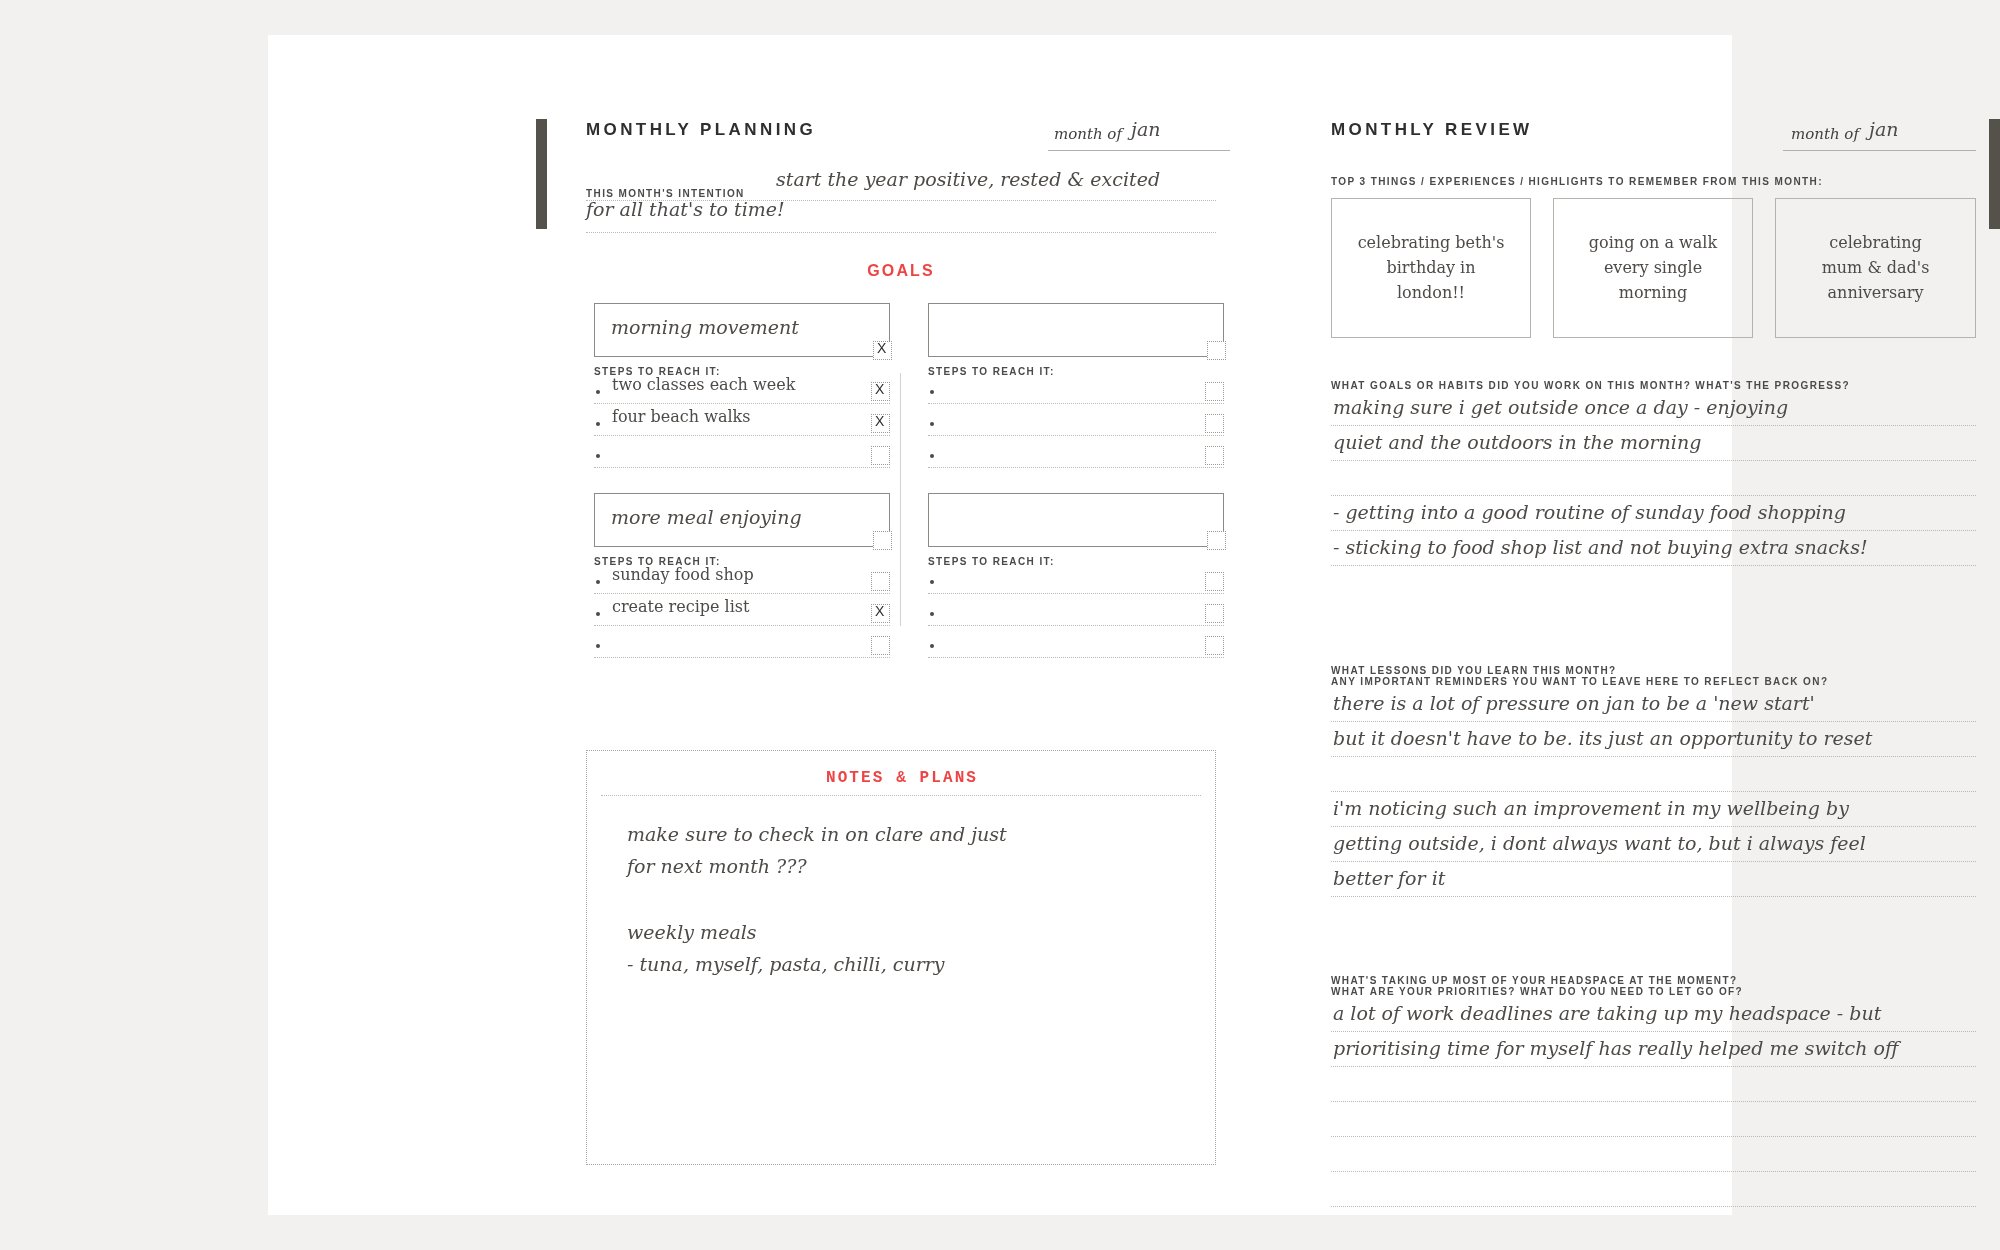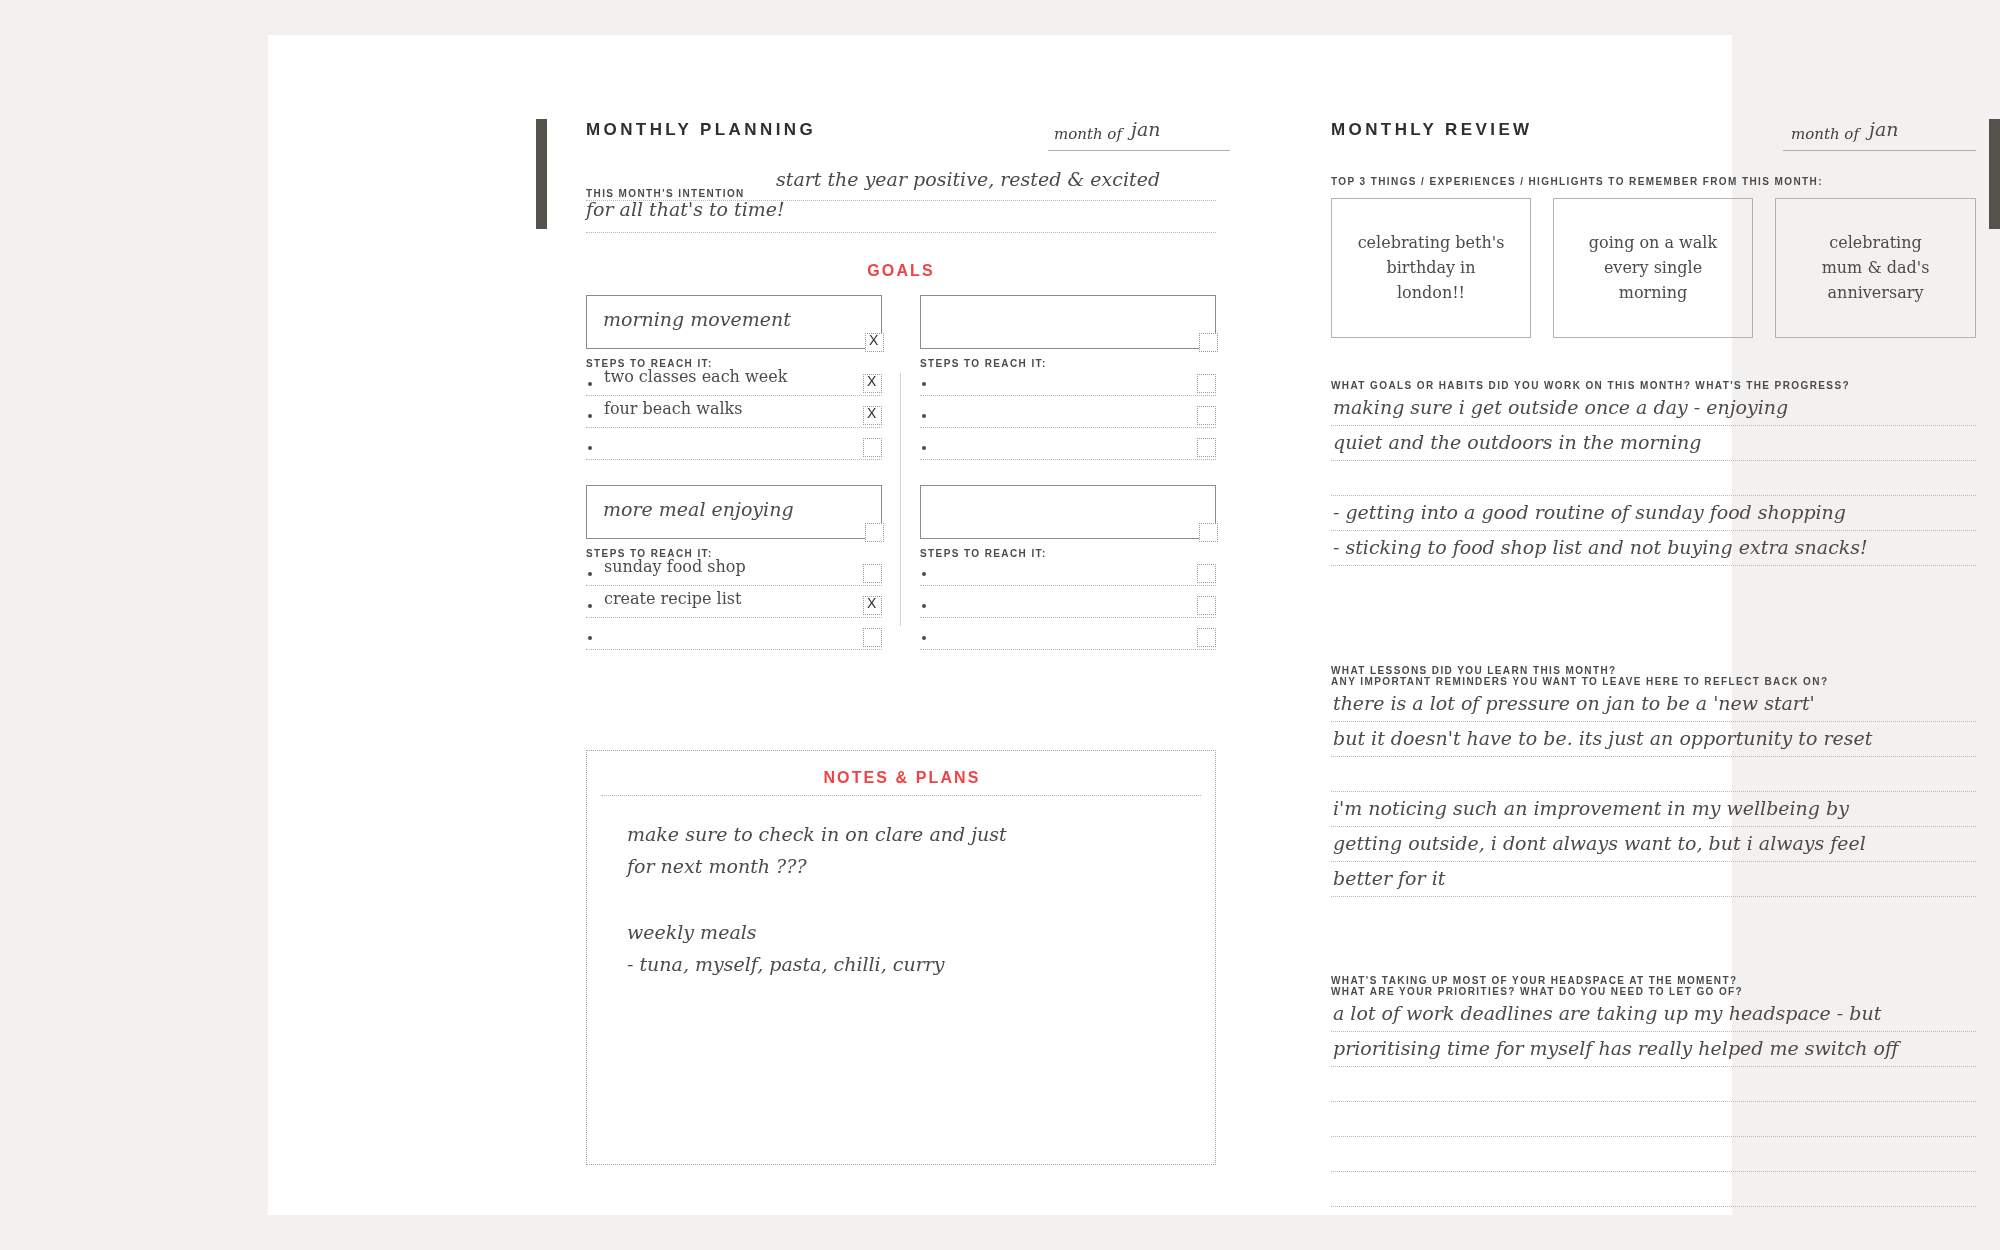--- a/index.html
+++ b/index.html
@@ -147,21 +147,21 @@
     text-align: center;
   }
 
   .goals-grid {
     position: absolute;
     left: 0;
     top: 175px;
     width: 630px;
     height: 300px;
   }
-  .goal-col { position: absolute; top: 0; width: 296px; }
+  .goal-col { position: absolute; top: 8px; width: 296px; margin-left: 8px; }
   .goal-col.c1 { left: 0; }
   .goal-col.c2 { left: 334px; }
   .col-divider {
     position: absolute;
     left: 314px;
     top: 78px;
     width: 0;
     height: 253px;
     border-left: 1px solid #d5d2cd;
   }
@@ -240,20 +240,21 @@
     height: 415px;
     border: 1px dotted #a8a5a0;
     box-sizing: border-box;
   }
   .notes-title {
     position: absolute;
     left: 0;
     top: 18px;
     width: 630px;
     text-align: center;
+    font-family: Liberation Mono, monospace;
   }
   .notes-rule {
     position: absolute;
     left: 14px;
     top: 44px;
     width: 600px;
     border-bottom: 1px dotted #bcb9b4;
   }
   .notes-body { position: absolute; left: 40px; top: 72px; }
   .notes-body .ln { margin-bottom: 10px; }

